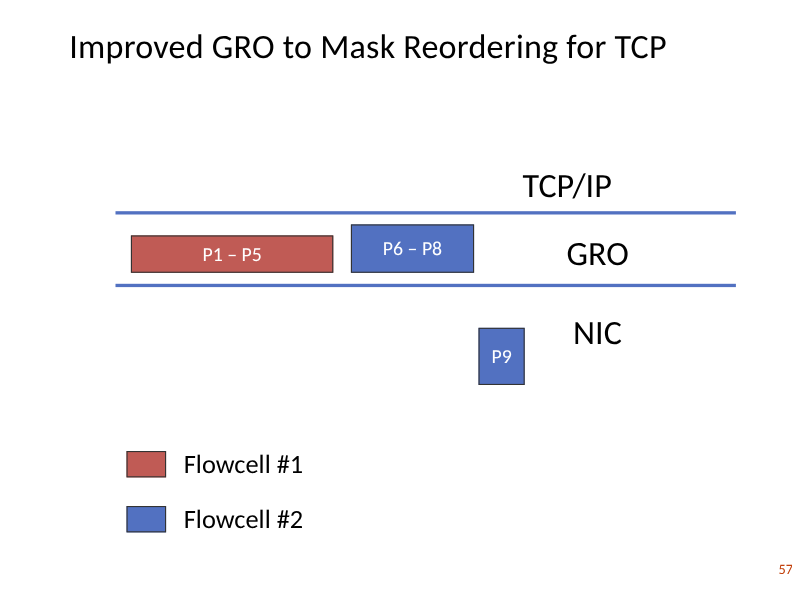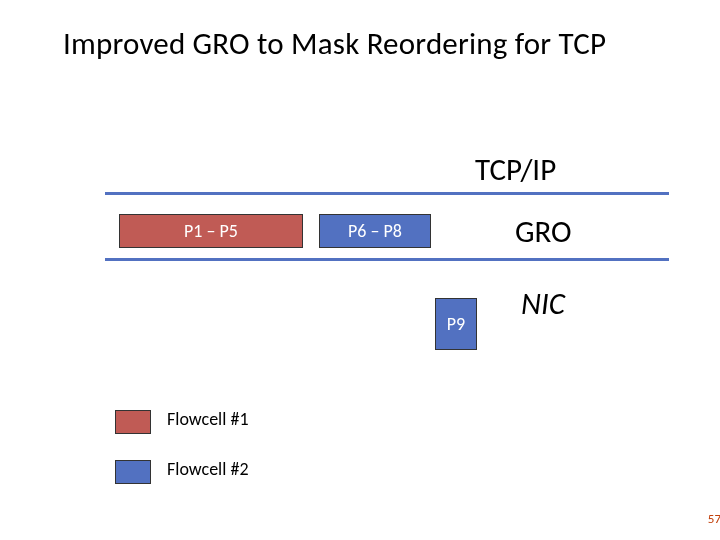--- a/index.html
+++ b/index.html
@@ -52,21 +52,21 @@
     position: absolute;
     width: 36px;
     height: 24px;
     box-sizing: border-box;
     border: 1px solid #333;
   }
   .legend-swatch.red  { background: #c05b55; }
   .legend-swatch.blue { background: #5271c1; }
   .legend-text {
     position: absolute;
-    font-size: 18px;
+    font-size: 24px;
   }
   .pagenum {
     position: absolute;
     right: 18px;
     bottom: 14px;
     font-size: 13px;
     color: #c2410c;
   }
 </style>
 </head>
@@ -75,30 +75,30 @@
 <div class="slide">
 
   <div class="title">Improved GRO to Mask Reordering for TCP</div>
 
   <div class="layer-label" style="left:456px; top:150px;">TCP/IP</div>
   <div class="rule" style="left:86px; top:192px; width:564px;"></div>
 
   <div class="box red" style="left:100px; top:214px; width:184px; height:34px;">
     <span>P1 – P5</span>
   </div>
-  <div class="box blue" style="left:300px; top:214px; width:112px; height:34px;">
+  <div class="box blue" style="left:300px; top:204px; width:112px; height:44px;">
     <span>P6 – P8</span>
   </div>
   <div class="layer-label" style="left:496px; top:212px;">GRO</div>
   <div class="rule" style="left:86px; top:258px; width:564px;"></div>
 
   <div class="box blue" style="left:416px; top:298px; width:42px; height:52px;">
     <span>P9</span>
   </div>
-  <div class="layer-label" style="left:502px; top:284px;font-style:italic;">NIC</div>
+  <div class="layer-label" style="left:502px; top:284px;">NIC</div>
 
   <div class="legend-swatch red" style="left:96px; top:410px;"></div>
   <div class="legend-text" style="left:148px; top:408px;">Flowcell #1</div>
 
   <div class="legend-swatch blue" style="left:96px; top:460px;"></div>
   <div class="legend-text" style="left:148px; top:458px;">Flowcell #2</div>
 
   <div class="pagenum">57</div>
 </div>
 

